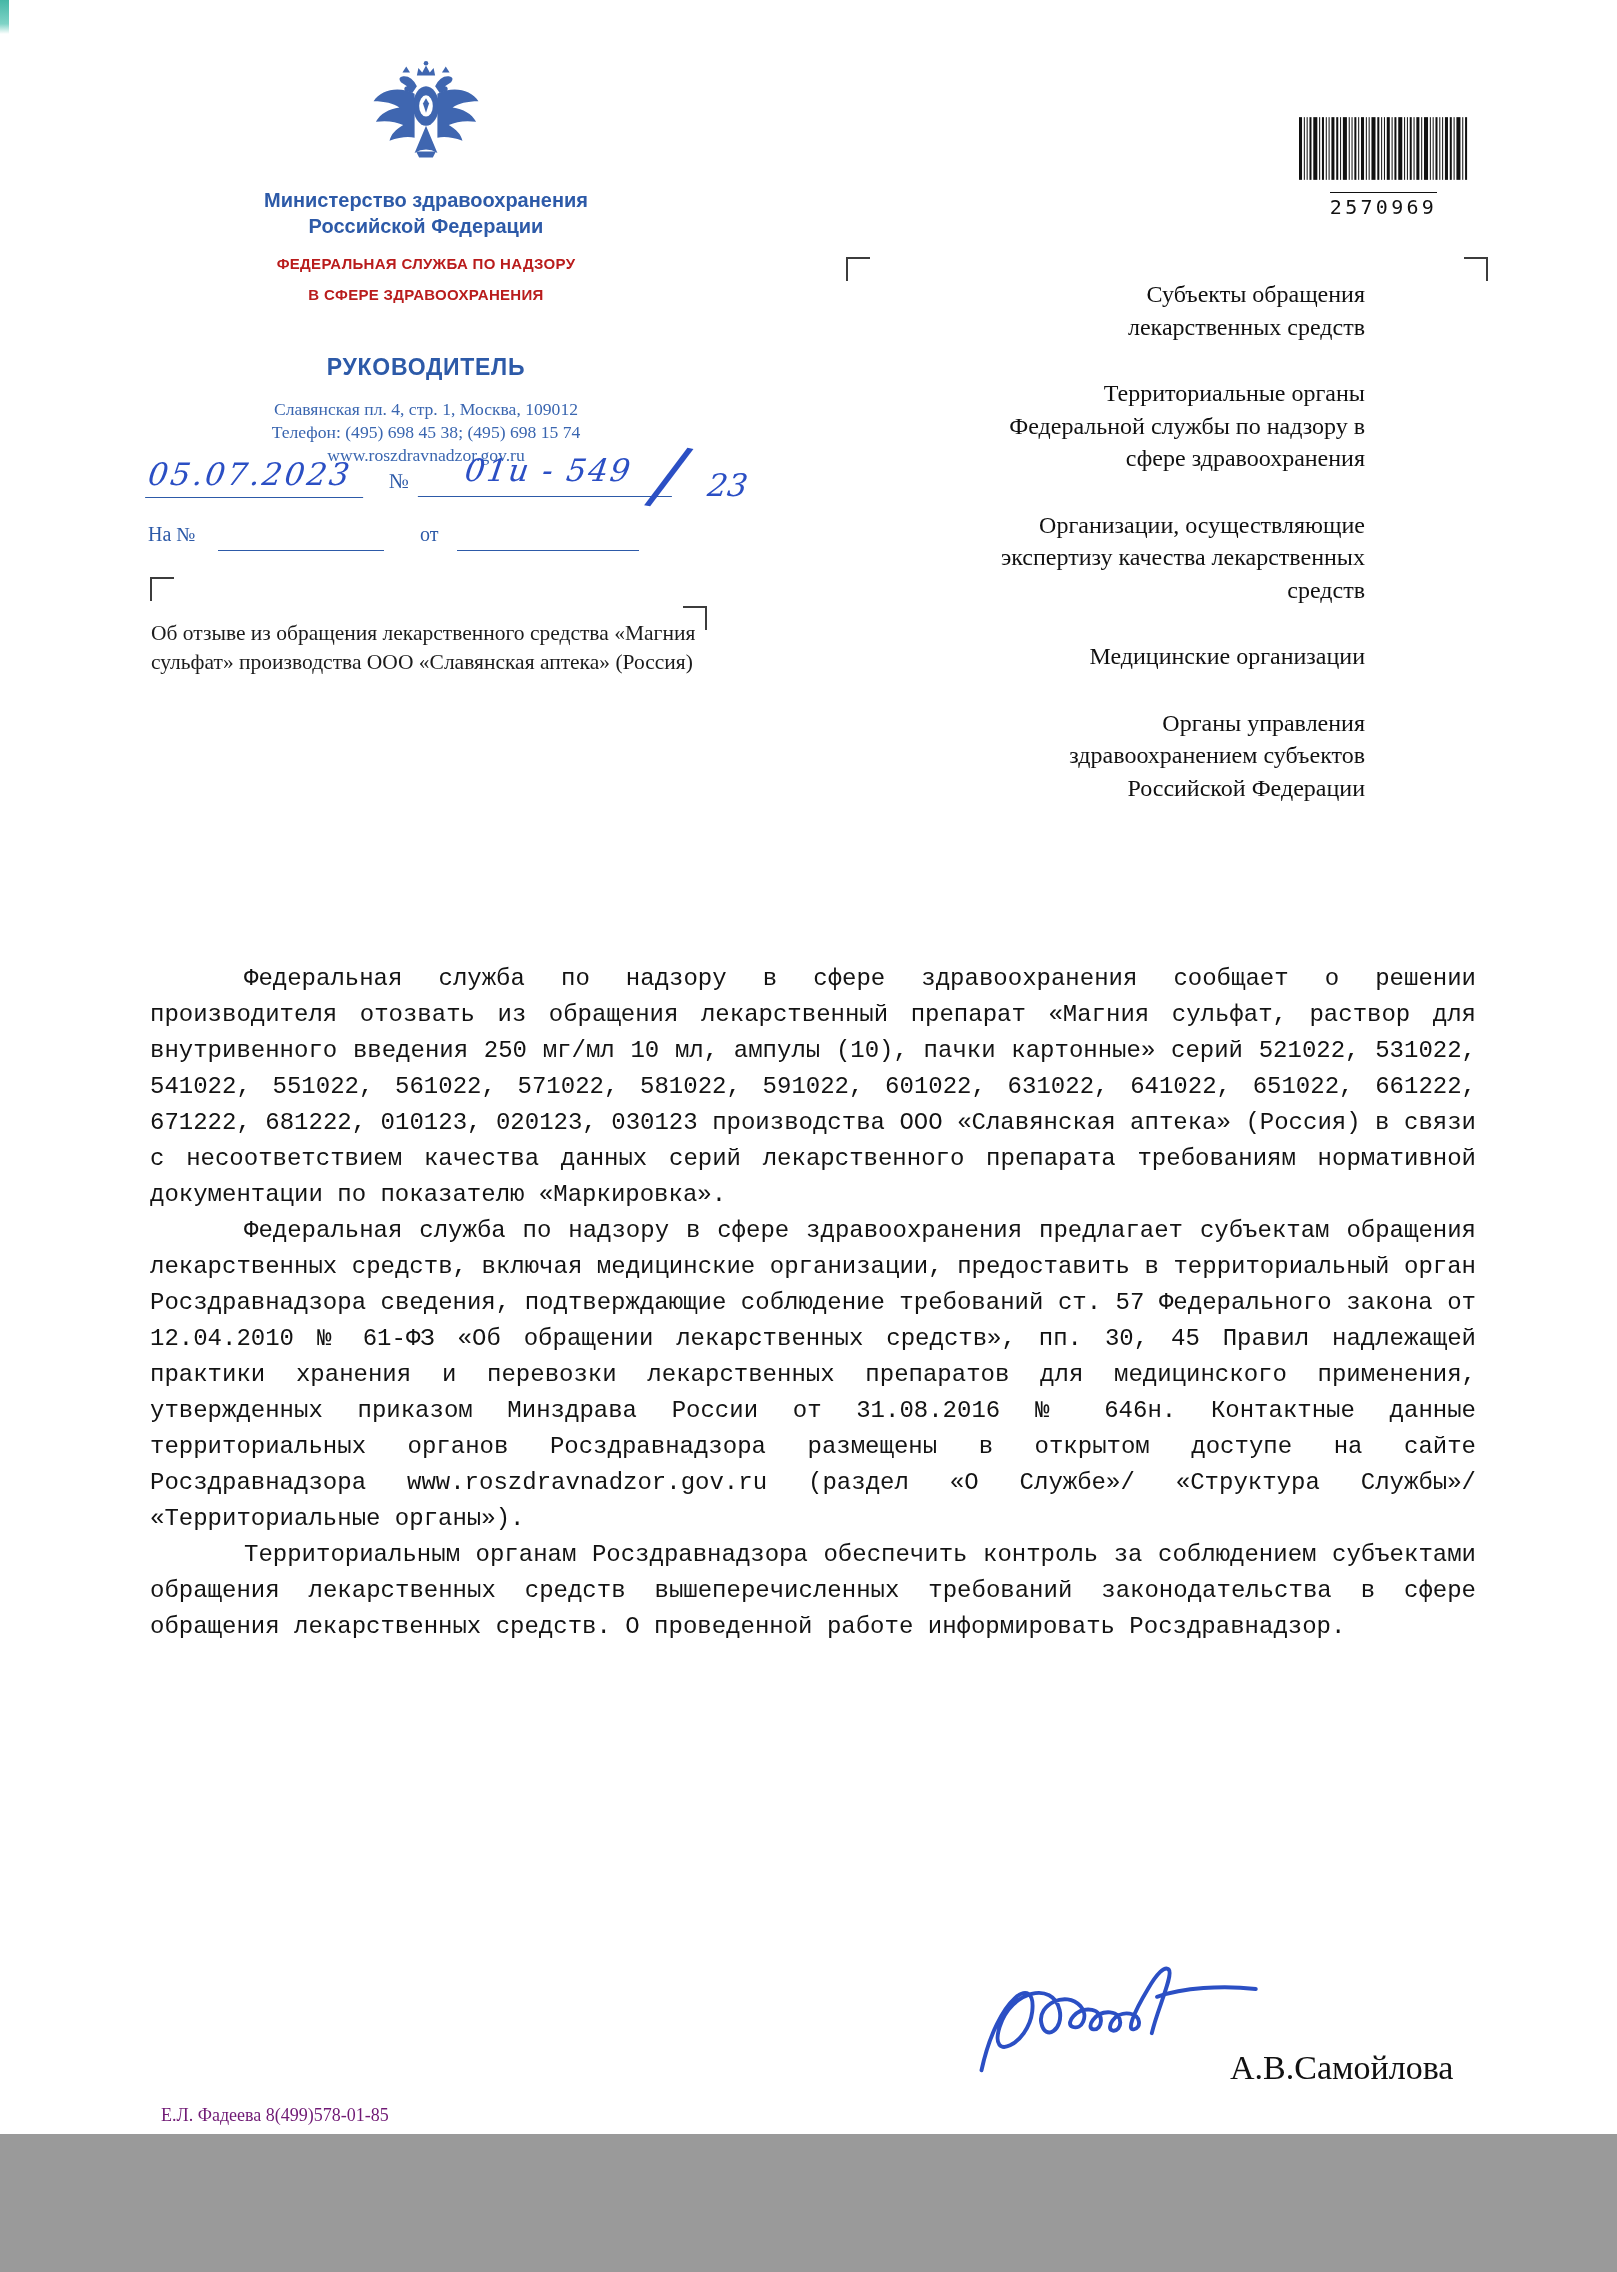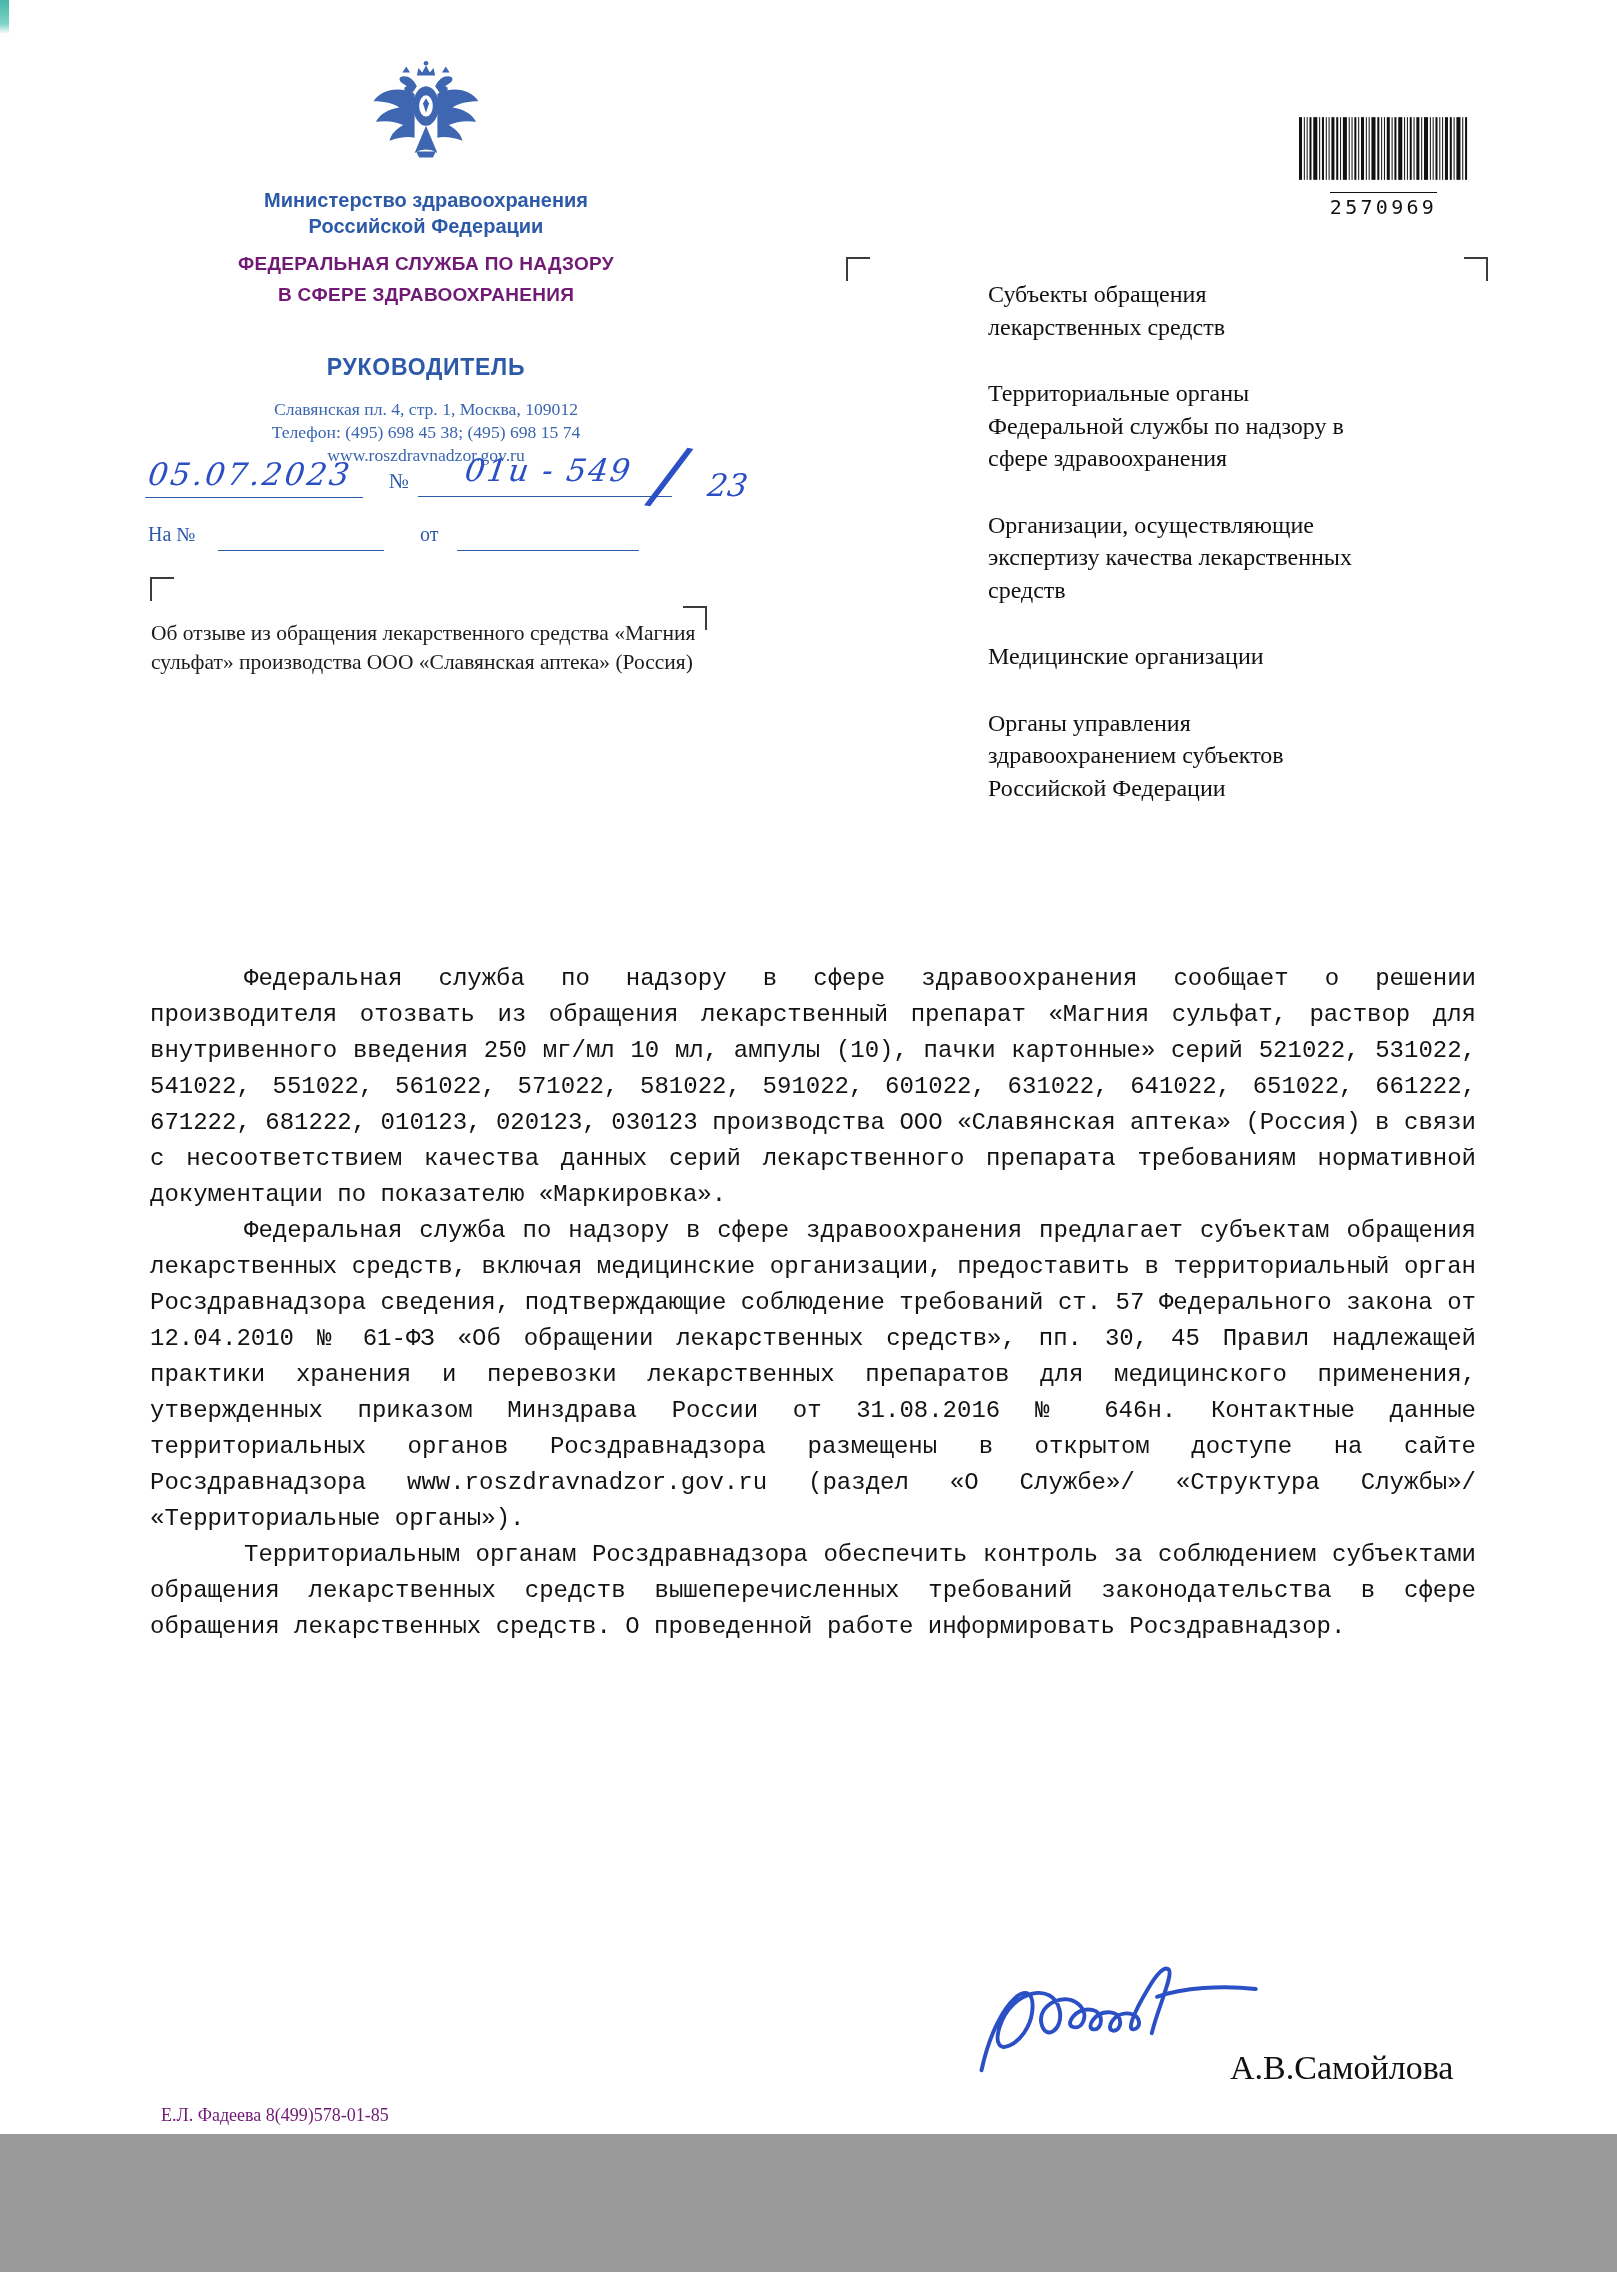--- a/index.html
+++ b/index.html
@@ -27,21 +27,21 @@
   
   .emblem{position:absolute;left:369px;top:60px;width:114px;height:111px;}
   .ministry{
     position:absolute;left:130px;top:187px;width:592px;text-align:center;
     font-family:"Liberation Sans",sans-serif;font-weight:bold;
     font-size:20px;line-height:26px;color:#2d5aa8;
   }
   .service{
     position:absolute;left:130px;top:248px;width:592px;text-align:center;
     font-family:"Liberation Sans",sans-serif;font-weight:bold;
-    font-size:19px;line-height:31px;letter-spacing:0.3px;color:#701a75;
+    font-size:15px;line-height:31px;letter-spacing:0.3px;color:#b91c1c;
   }
   .position-title{
     position:absolute;left:130px;top:354px;width:592px;text-align:center;
     font-family:"Liberation Sans",sans-serif;font-weight:bold;
     font-size:23px;letter-spacing:0.7px;color:#2d5aa8;
   }
   .contact{
     position:absolute;left:130px;top:398px;width:592px;text-align:center;
     font-size:17.6px;line-height:23px;color:#3a66b0;
   }
@@ -82,21 +82,21 @@
   .m-subj-r{left:683px;top:606px;}
   
   .barcode{position:absolute;left:1292px;top:109px;width:183px;text-align:center;}
   .barcode svg{display:block;margin:0 auto;}
   .barcode-number{
     font-family:"DejaVu Sans Mono",monospace;font-size:20px;letter-spacing:3.3px;
     color:#111;margin-top:3.9px;border-top:1.3px solid #111;padding-top:2.6px;display:inline-block;
   }
   
   .recipients{
-    position:absolute;left:988px;top:278px;width:377px;text-align:left;
+    position:absolute;left:988px;top:278px;width:377px;text-align:right;
     font-size:24px;line-height:32.5px;color:#111;
   }
   .recipient{margin-bottom:34px;}
   
   .subject{
     position:absolute;left:151px;top:619px;width:572px;
     font-size:21.5px;line-height:29px;color:#1b1b1b;
   }
   
   .body-text{

